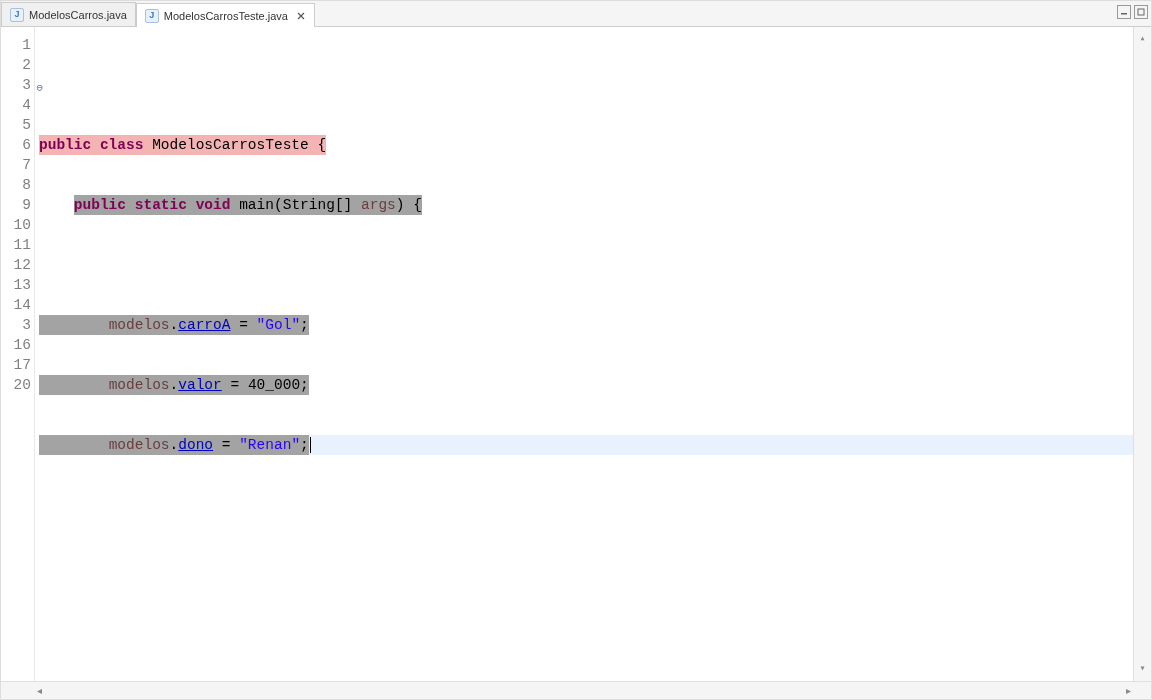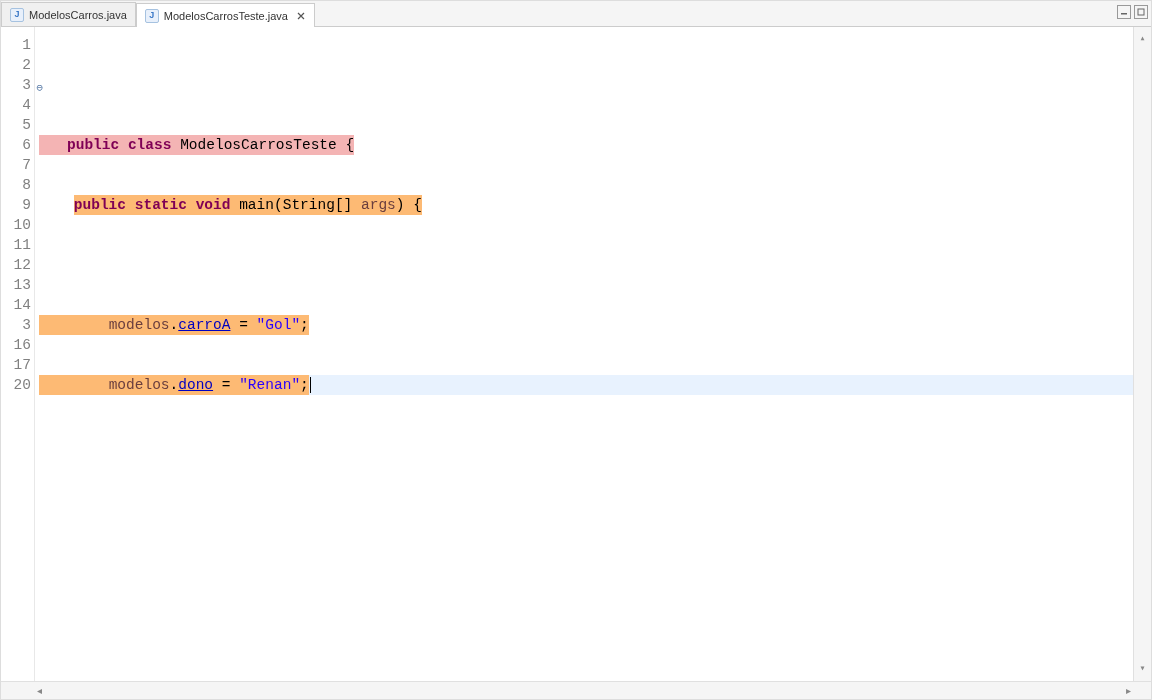--- a/index.html
+++ b/index.html
@@ -95,25 +95,24 @@
   }
   .code-line {
     height: 20px;
     display: flex;
     align-items: center;
   }
   .code-line.current {
     background: #e8f2fe;
   }
   .hl {
-    background: #fdba74;
+    background: #a3a3a3;
   }
   .hl-err {
     background: #f4b4b4;
-    padding-left: 28px;
   }
   .kw { color: #7f0055; font-weight: bold; }
   .str { color: #2a00ff; }
   .field { color: #0000c0; text-decoration: underline; }
   .param { color: #6a3e3e; }
   .cursor {
     display: inline-block;
     width: 1px;
     height: 16px;
     background: #000;
@@ -203,20 +202,21 @@
     <div class="gutter-line">17</div>
     <div class="gutter-line">20</div>
   </div>
 
   <div class="code">
     <div class="code-line"></div>
     <div class="code-line"><span class="hl-err"><span class="kw">public</span><span> </span><span class="kw">class</span><span> </span><span>ModelosCarrosTeste</span><span> {</span></span></div>
     <div class="code-line"><span>    </span><span class="hl"><span class="kw">public</span><span> </span><span class="kw">static</span><span> </span><span class="kw">void</span><span> </span><span>main</span><span>(String[] </span><span class="param">args</span><span>) {</span></span></div>
     <div class="code-line"></div>
     <div class="code-line"><span class="hl"><span>        </span><span class="param">modelos</span><span>.</span><span class="field">carroA</span><span> = </span><span class="str">"Gol"</span><span>;</span></span></div>
+    <div class="code-line"><span class="hl"><span>        </span><span class="param">modelos</span><span>.</span><span class="field">valor</span><span> = </span><span>40_000</span><span>;</span></span></div>
     <div class="code-line current"><span class="hl"><span>        </span><span class="param">modelos</span><span>.</span><span class="field">dono</span><span> = </span><span class="str">"Renan"</span><span>;</span></span><span class="cursor"></span></div>
     <div class="code-line"></div>
     <div class="code-line"></div>
     
     
     
     
     
     
     

